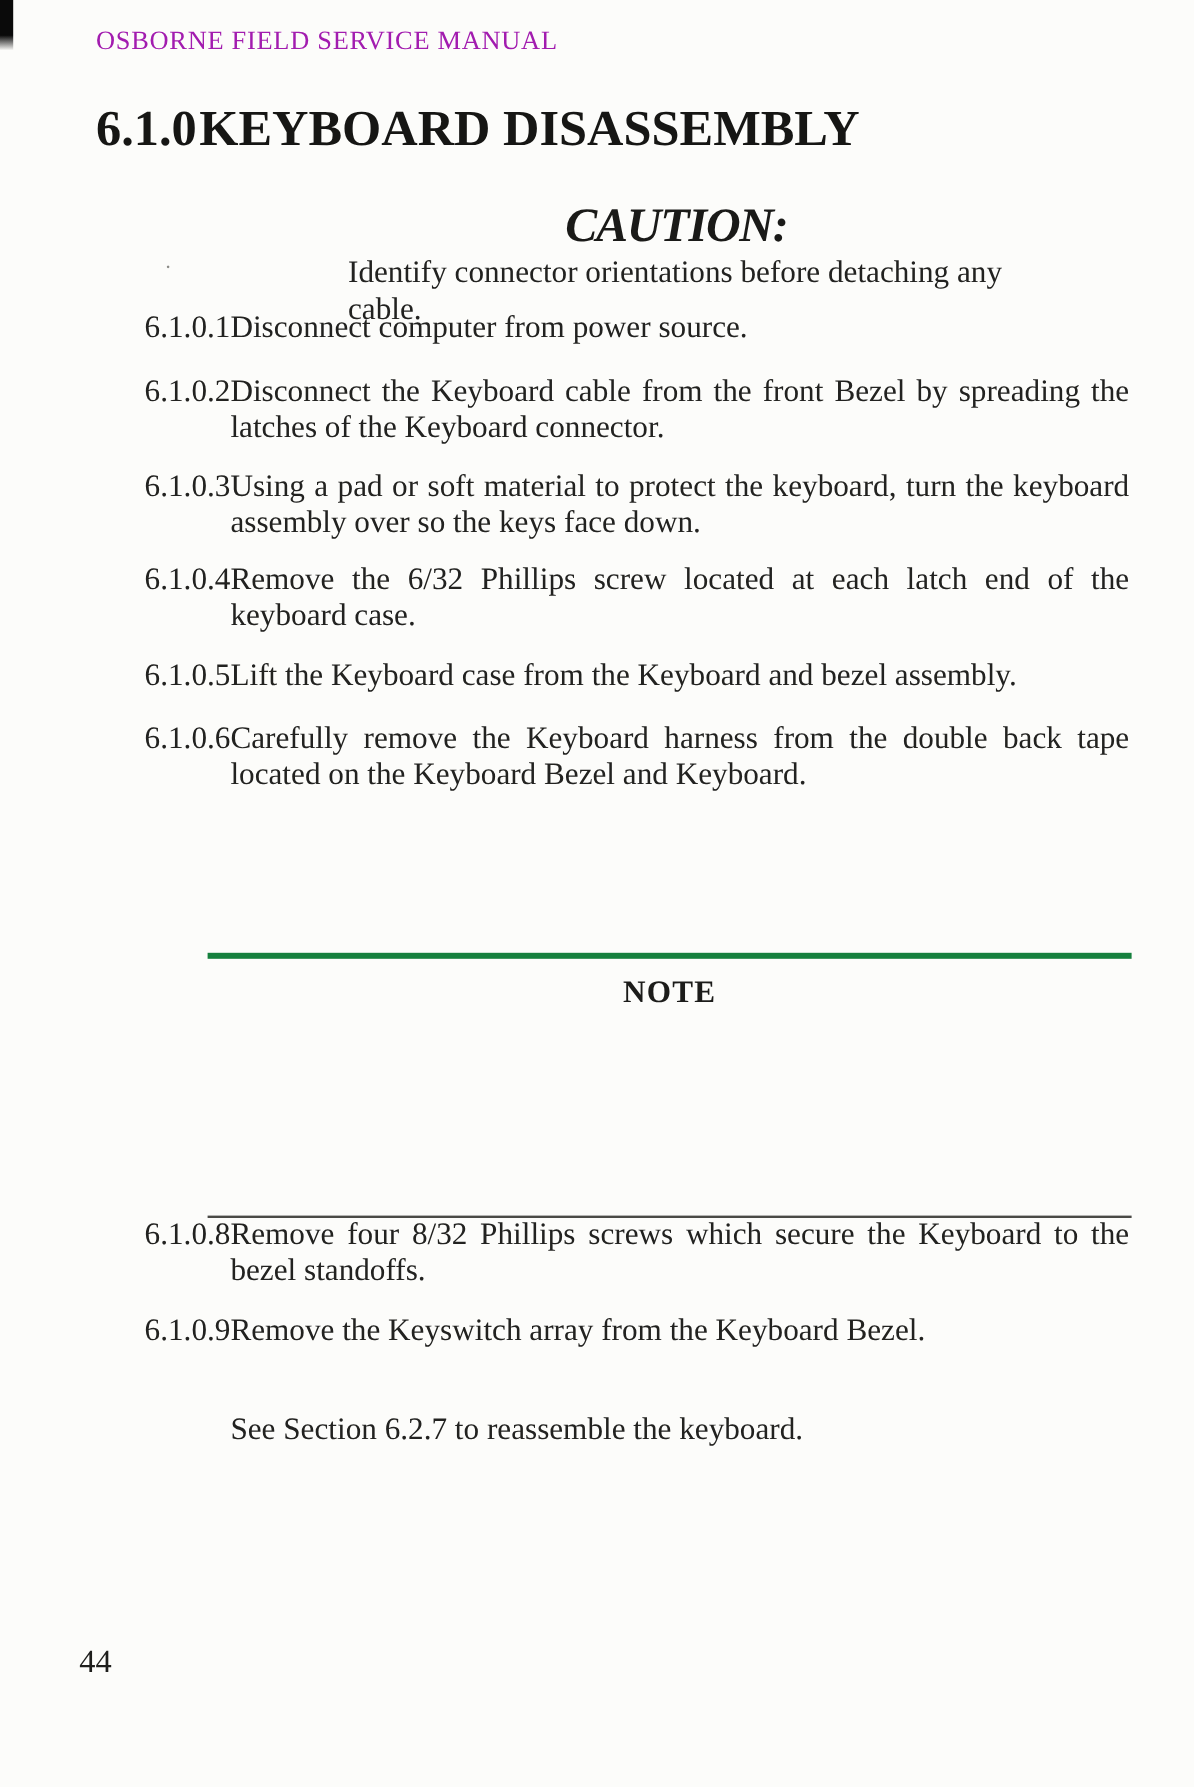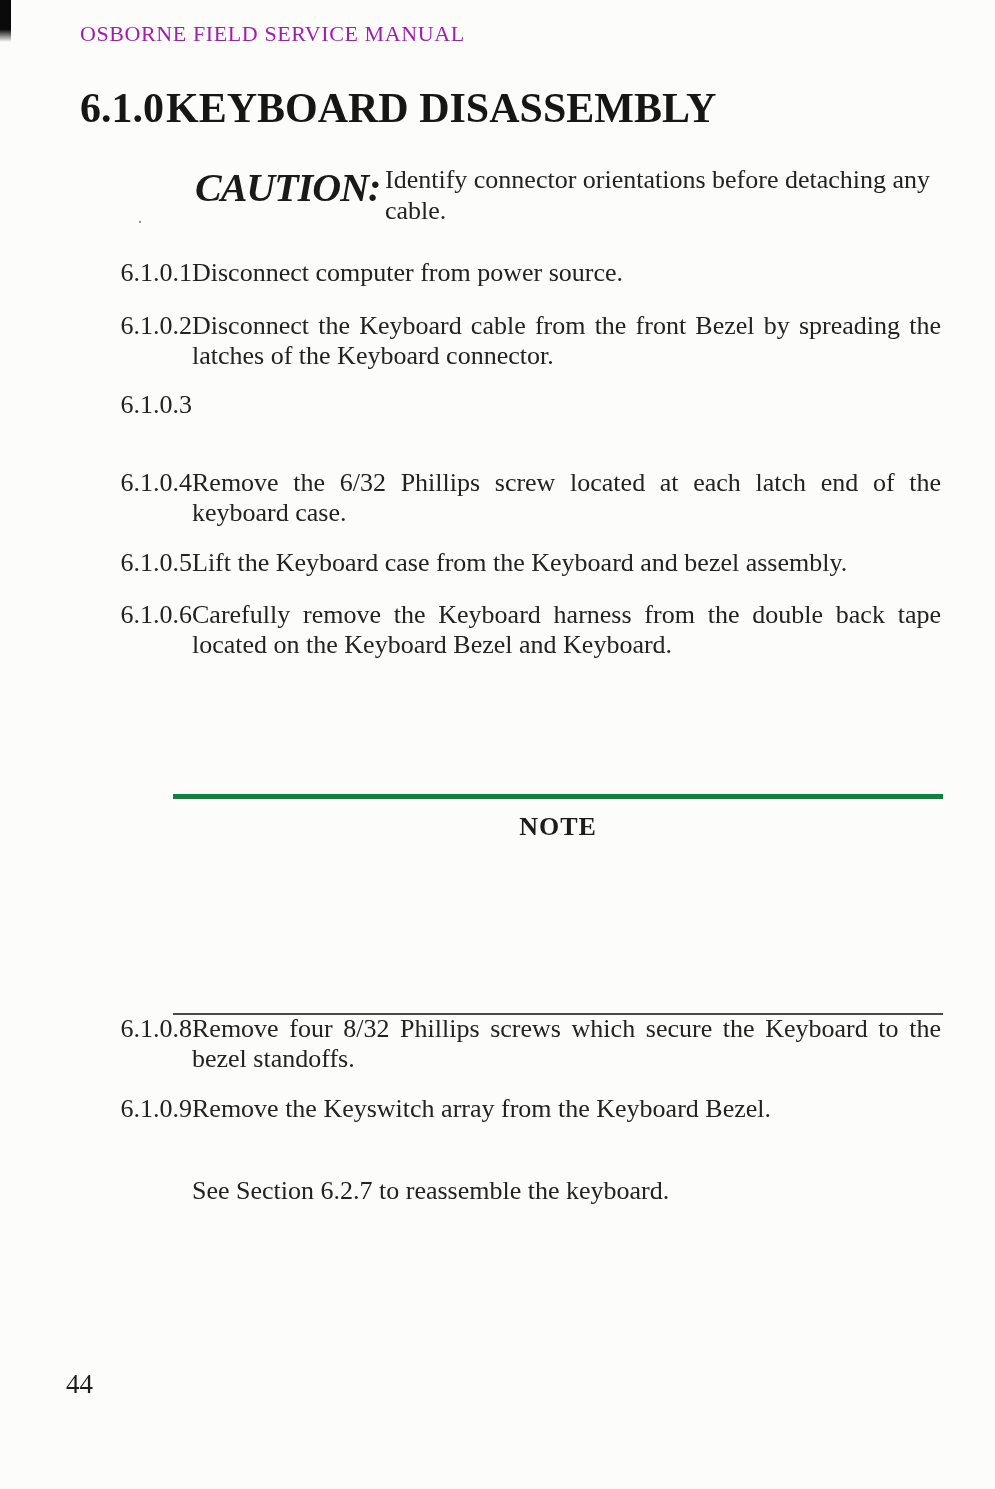--- a/index.html
+++ b/index.html
@@ -27,21 +27,21 @@
     font-size: 22px; letter-spacing: 0.6px; color: #a21caf;
   }
   .section-heading {
     position: absolute; left: 80px; top: 84px; margin: 0;
     display: flex; align-items: center;
     font-size: 42px; font-weight: bold; color: #161614;
   }
   .sec-num { width: 86px; flex: 0 0 auto; }
   .caution {
     position: absolute; left: 195px; top: 164px; width: 742px;
-    display: flex; align-items: flex-start;
+    display: flex; align-items: center; flex-direction: column;
   }
   .caution-label {
     flex: 0 0 auto; width: 190px;
     font-size: 40px; font-weight: bold; font-style: italic;
     letter-spacing: -1px; color: #1a1a18;
   }
   .caution-text {
     flex: 1 1 auto;
     font-size: 26px; line-height: 31px; color: #222220;
     max-width: 552px;
@@ -107,20 +107,21 @@
     <span class="step-text">Disconnect computer from power source.</span>
   </div>
 
   <div class="step" style="top:311px">
     <span class="step-num">6.1.0.2</span>
     <span class="step-text">Disconnect the Keyboard cable from the front Bezel by spreading the latches of the Keyboard connector.</span>
   </div>
 
   <div class="step" style="top:390px">
     <span class="step-num">6.1.0.3</span>
+    <span class="step-text">Using a pad or soft material to protect the keyboard, turn the keyboard assembly over so the keys face down.</span>
   </div>
 
   <div class="step" style="top:468px">
     <span class="step-num">6.1.0.4</span>
     <span class="step-text">Remove the 6/32 Phillips screw located at each latch end of the keyboard case.</span>
   </div>
 
   <div class="step" style="top:548px">
     <span class="step-num">6.1.0.5</span>
     <span class="step-text">Lift the Keyboard case from the Keyboard and bezel assembly.</span>

